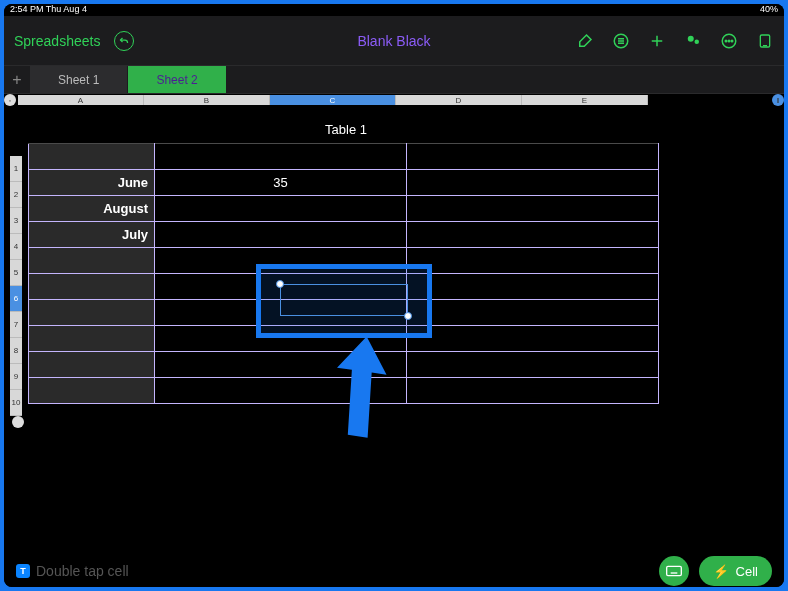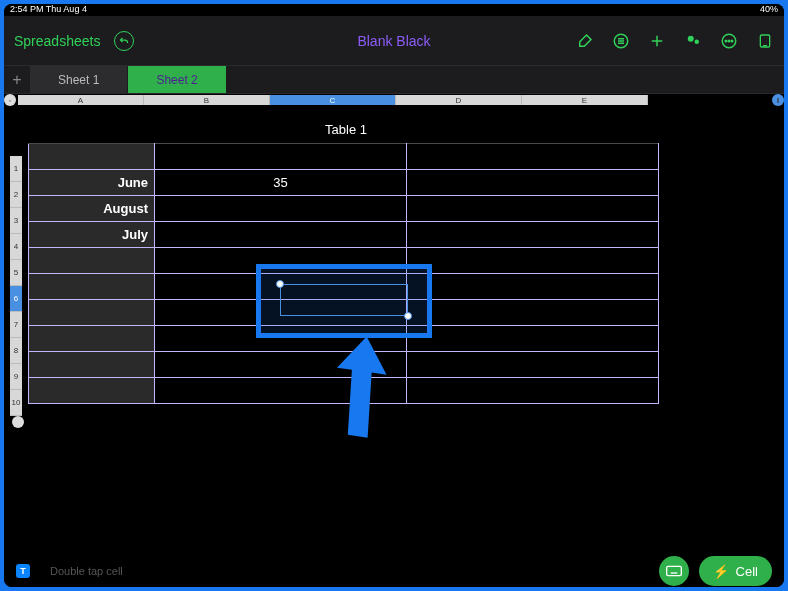--- a/index.html
+++ b/index.html
@@ -205,21 +205,21 @@
     align-items:center;
     padding:0 12px;
     height:28px;
   }
   .t-badge {
     width:14px;height:14px;background:#0a84ff;border-radius:3px;
     color:#fff;font-size:9px;font-weight:bold;
     display:flex;align-items:center;justify-content:center;
   }
   .hint {
-    color:#555;font-size:11px;margin-left:20px;
+    color:#555;font-size:14px;margin-left:6px;
   }
   .fab {
     margin-left:auto;
     width:30px;height:30px;border-radius:50%;
     background:#30b04a;
     display:flex;align-items:center;justify-content:center;
     color:#fff;cursor:pointer;
   }
   .cell-pill {
     margin-left:10px;

